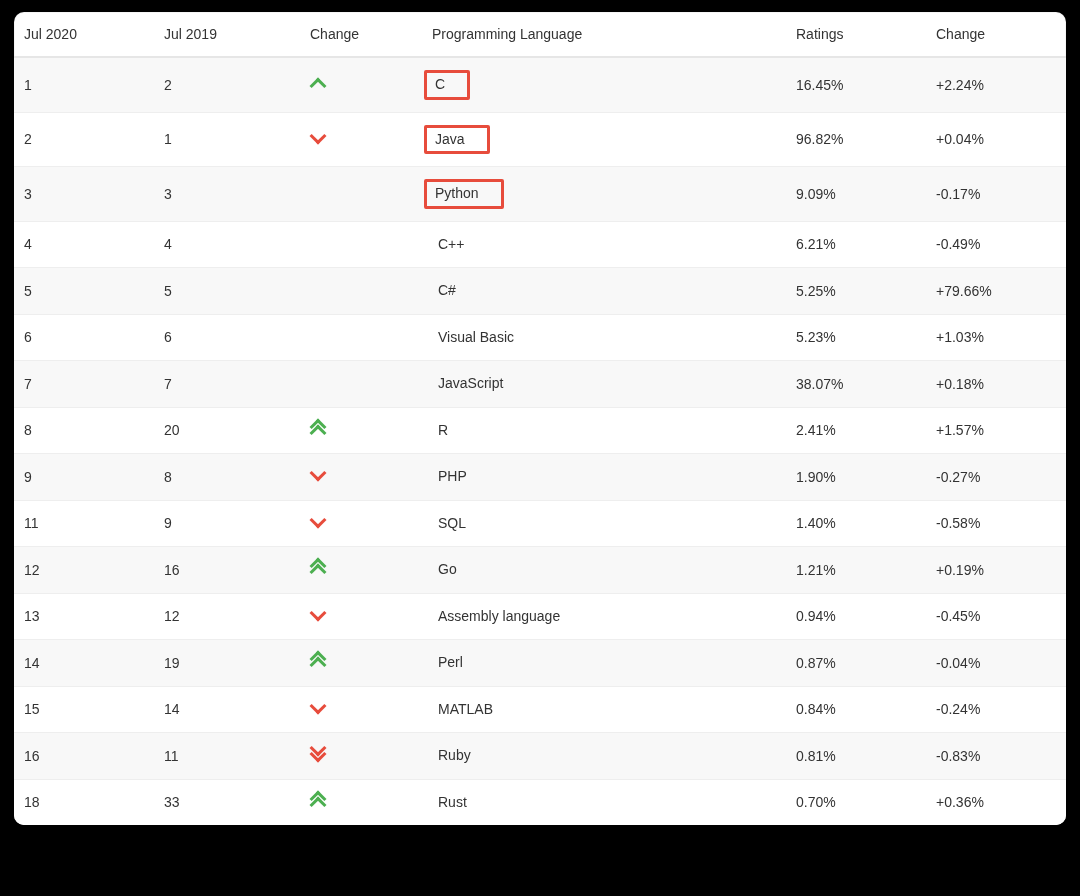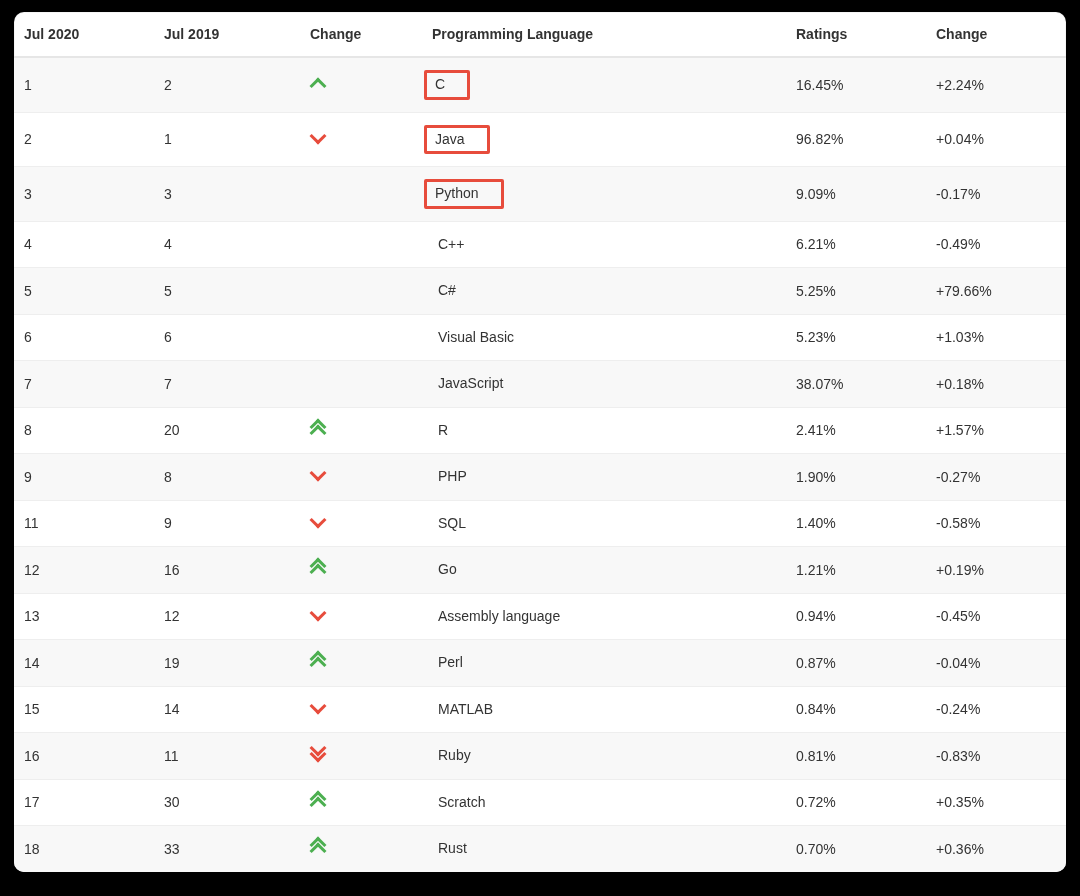--- a/index.html
+++ b/index.html
@@ -23,21 +23,21 @@
     overflow: hidden;
     box-shadow: 0 0 0 1px rgba(0,0,0,.04) inset;
   }
   table {
     width: 100%;
     border-collapse: collapse;
     table-layout: fixed;
   }
   thead th {
     text-align: left;
-    font-weight: 700;
+    font-weight: 400;
     color: #333;
     font-size: 14px;
     padding: 14px 10px 14px 10px;
     border-bottom: 2px solid #e6e6e6;
     white-space: nowrap;
   }
   tbody td {
     padding: 12px 10px;
     border-top: 1px solid #eee;
     font-size: 14px;
@@ -249,28 +249,20 @@
           </tr>
           <tr>
             <td>16</td>
             <td>11</td>
             <td><span class="chg down2"><span class="chev a"></span><span class="chev b"></span></span></td>
             <td class="lang-cell"><span class="lang-wrap">Ruby</span></td>
             <td>0.81%</td>
             <td>-0.83%</td>
           </tr>
           <tr>
-            <td>17</td>
-            <td>30</td>
-            <td><span class="chg up2"><span class="chev a"></span><span class="chev b"></span></span></td>
-            <td class="lang-cell"><span class="lang-wrap">Scratch</span></td>
-            <td>0.72%</td>
-            <td>+0.35%</td>
-          </tr>
-          <tr>
             <td>18</td>
             <td>33</td>
             <td><span class="chg up2"><span class="chev a"></span><span class="chev b"></span></span></td>
             <td class="lang-cell"><span class="lang-wrap">Rust</span></td>
             <td>0.70%</td>
             <td>+0.36%</td>
           </tr>
         </tbody>
     </table>
   </div>

